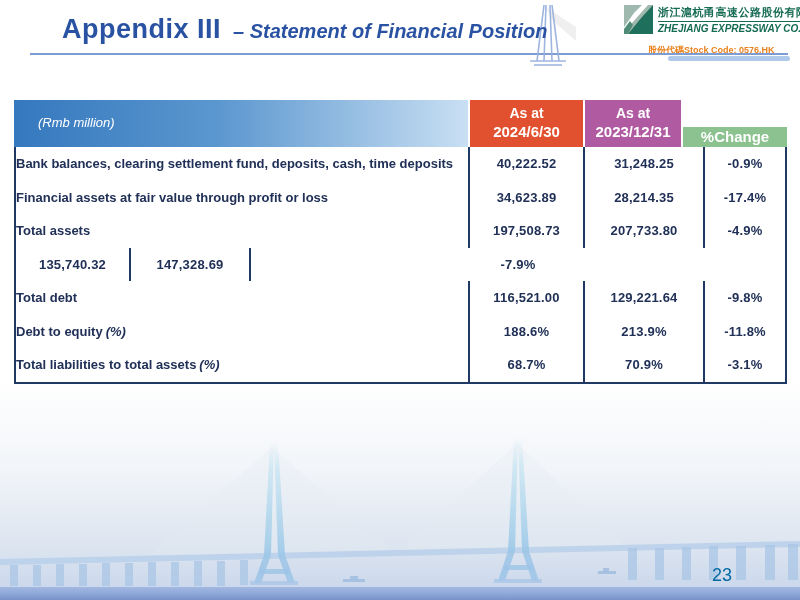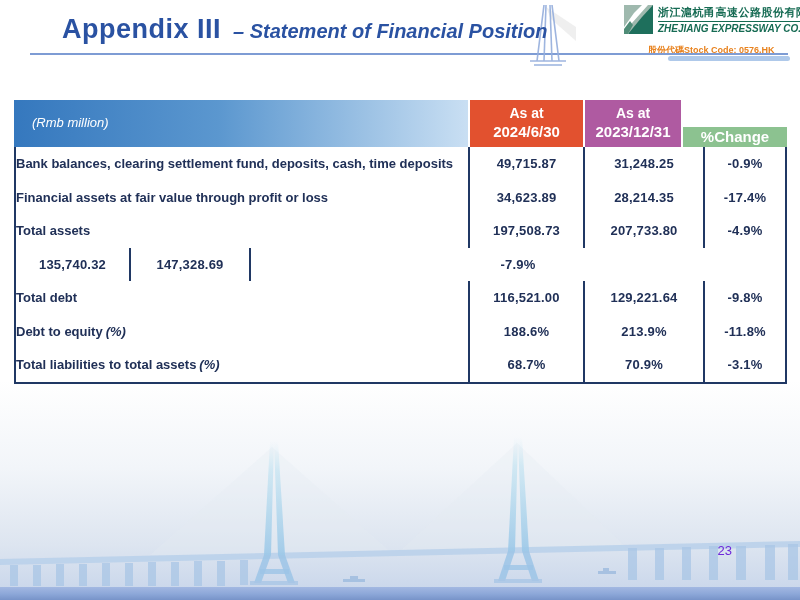--- a/index.html
+++ b/index.html
@@ -23,21 +23,21 @@
   .logo-en{font-size:10px;font-weight:bold;font-style:italic;color:#166B53;margin-top:1px;white-space:nowrap;}
   .stock-code{position:absolute;left:648px;top:44px;font-size:9px;font-weight:bold;color:#E8821E;}
 
   
   .fin-table{position:absolute;left:14px;top:100px;width:773px;z-index:3;}
   .thead{display:flex;height:47px;}
   .th{box-sizing:border-box;color:#fff;display:flex;flex-direction:column;justify-content:center;
       align-items:center;line-height:1.25;}
   .th.h1{width:456px;border-right:2px solid #fff;background:linear-gradient(90deg,#3578BE 0%,#5B97CF 45%,#C9DFF3 100%);
          align-items:flex-start;justify-content:center;}
-  .th.h1 .unit{font-style:italic;font-size:13px;padding-left:18px;}
+  .th.h1 .unit{font-style:italic;font-size:13px;padding-left:24px;}
   .th.h2{width:115px;border-right:2px solid #fff;}
   .th.h3{width:98px;border-right:2px solid #fff;}
   .th.h4{flex:1;}
   .th .l1{font-size:14px;font-weight:bold;}
   .th .l2{font-size:15px;font-weight:bold;}
   .th.h4 .l1{font-size:15px;}
   .tbody{background:#fff;border-left:2px solid #203864;border-right:2px solid #203864;
          border-bottom:2px solid #203864;}
   .trow{display:flex;height:33.5px;}
   .c{box-sizing:border-box;display:flex;align-items:center;color:#203057;font-size:13px;}
@@ -47,21 +47,21 @@
   .c.n2{width:120px;border-right:2px solid #203864;}
   .c.n3{flex:1;}
   .c.num{justify-content:center;font-weight:600;letter-spacing:.2px;}
 
   
   .bottom-fade{position:absolute;left:0;top:380px;width:800px;height:220px;
                background:linear-gradient(180deg,rgba(255,255,255,0) 0%,#F2F5F9 40%,#DDE5F0 75%,#C6D4EA 100%);z-index:0;}
   .bridge-bg{position:absolute;left:0;bottom:12px;z-index:1;}
   .bottom-bar{position:absolute;left:0;bottom:0;width:800px;height:13px;
               background:linear-gradient(180deg,#A3B8E2 0%,#8CA7D8 55%,#7793C9 100%);z-index:2;}
-  .page-number{position:absolute;right:68px;bottom:42px;font-size:13px;color:#6d28d9;z-index:3;}
+  .page-number{position:absolute;right:68px;bottom:14px;font-size:18px;color:#0369a1;z-index:3;}
 </style>
 </head>
 <body>
 
 <div class="slide">
 
   <div class="bottom-fade"></div>
   <svg class="bridge-bg" width="800" height="175" viewBox="0 0 800 175">
     <defs>
       <linearGradient id="pylonFade" x1="0" y1="1" x2="0" y2="0">
@@ -175,21 +175,21 @@
       <div class="th h4" style="background: rgb(140, 194, 144); margin-top: 27px;">
         <span class="l1">%Change</span>
       </div>
     </div>
     <div class="tbody">
       <div class="trow">
         <div class="c label">
             <span>Bank balances, clearing settlement fund, deposits, cash, time deposits</span>
             <span class="it"></span>
           </div>
-        <div class="c num n1">49,715.87</div>
+        <div class="c num n1">40,222.52</div>
         <div class="c num n2">31,248.25</div>
         <div class="c num n3">-0.9%</div>
       </div>
       <div class="trow">
         <div class="c label">
             <span>Financial assets at fair value through profit or loss</span>
             <span class="it"></span>
           </div>
         <div class="c num n1">34,623.89</div>
         <div class="c num n2">28,214.35</div>

